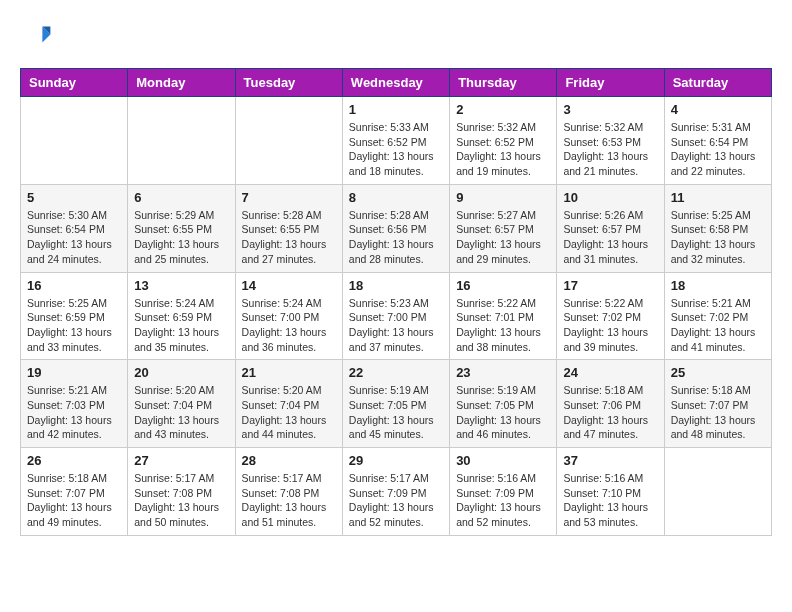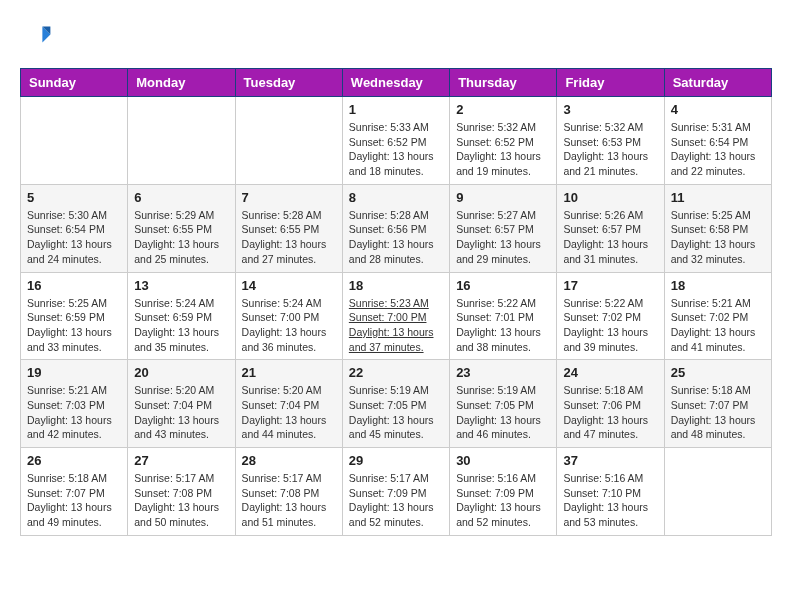--- a/index.html
+++ b/index.html
@@ -207,21 +207,21 @@
 Daylight: 13 hours and 35 minutes.</div>
         </td>
         <td>
           <span class="day-number">14</span>
           <div class="day-info" style="white-space: pre-line;">Sunrise: 5:24 AM
 Sunset: 7:00 PM
 Daylight: 13 hours and 36 minutes.</div>
         </td>
         <td>
           <span class="day-number">18</span>
-          <div class="day-info" style="white-space: pre-line; text-decoration: underline;">Sunrise: 5:23 AM
+          <div class="day-info" style="white-space: pre-line;">Sunrise: 5:23 AM
 Sunset: 7:00 PM
 Daylight: 13 hours and 37 minutes.</div>
         </td>
         <td>
           <span class="day-number">16</span>
           <div class="day-info" style="white-space: pre-line;">Sunrise: 5:22 AM
 Sunset: 7:01 PM
 Daylight: 13 hours and 38 minutes.</div>
         </td>
         <td>

